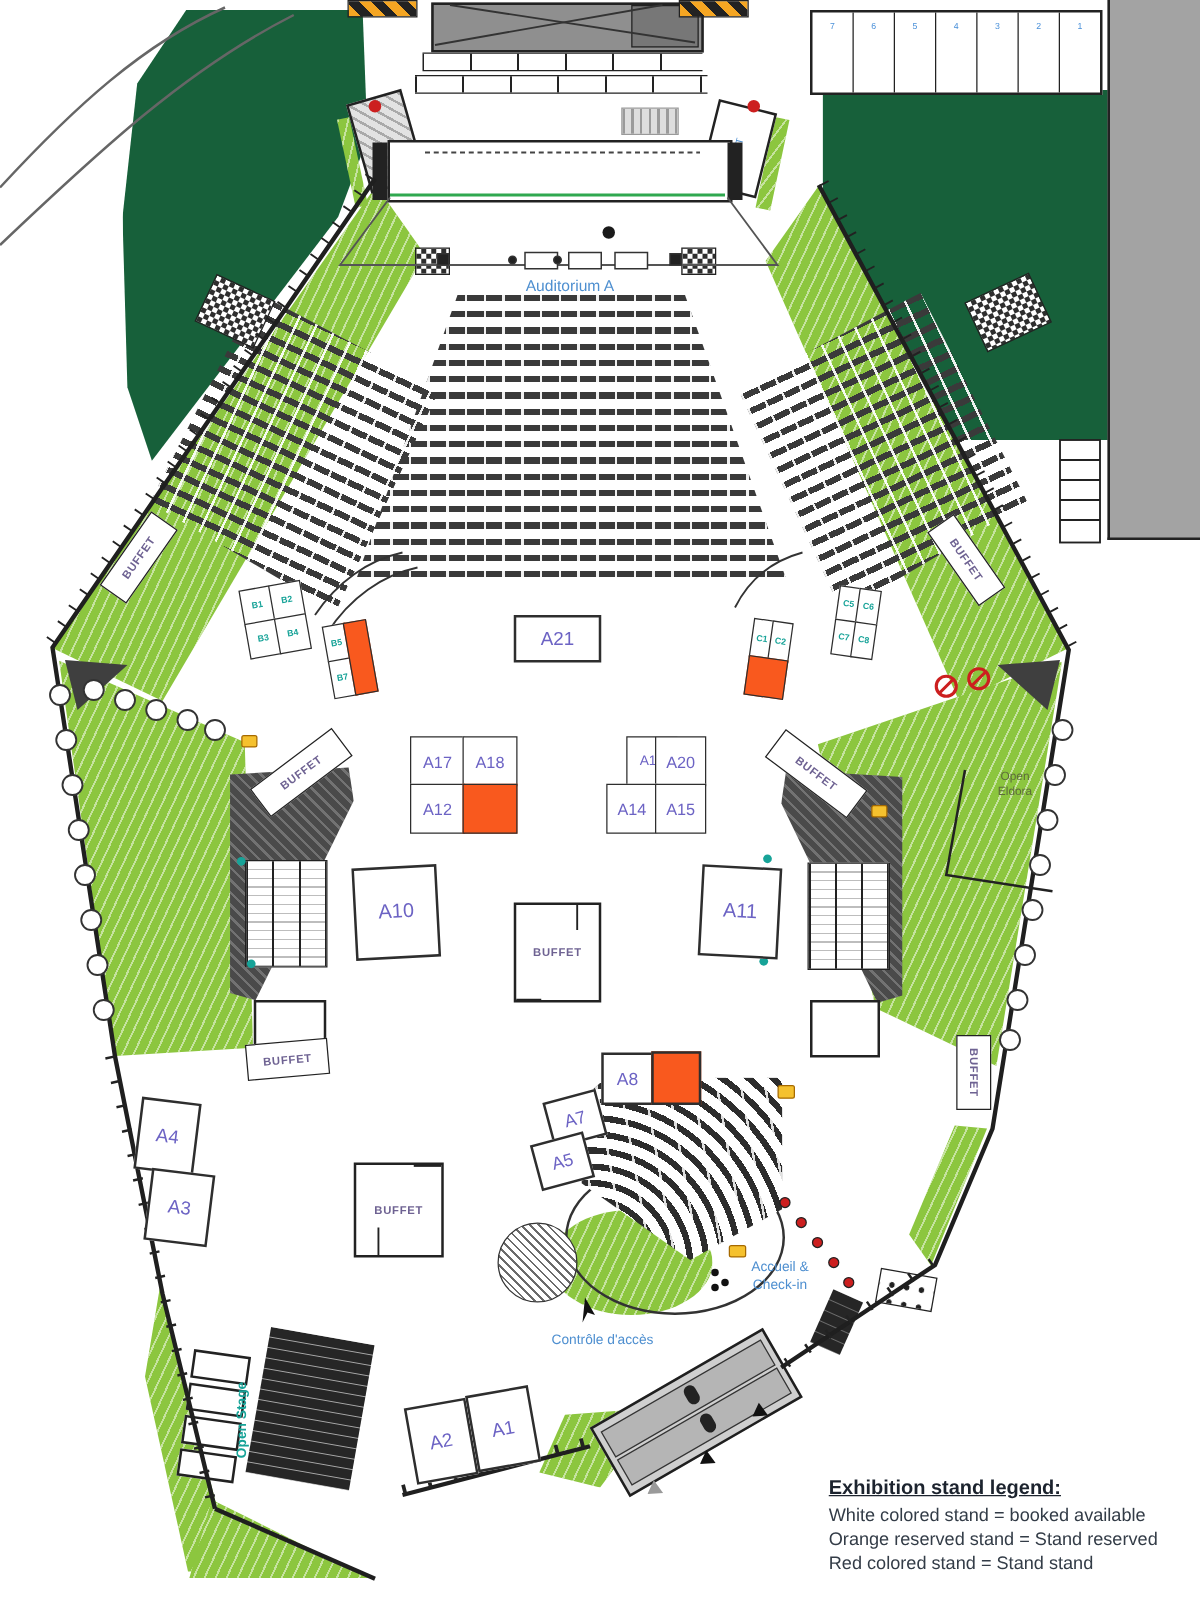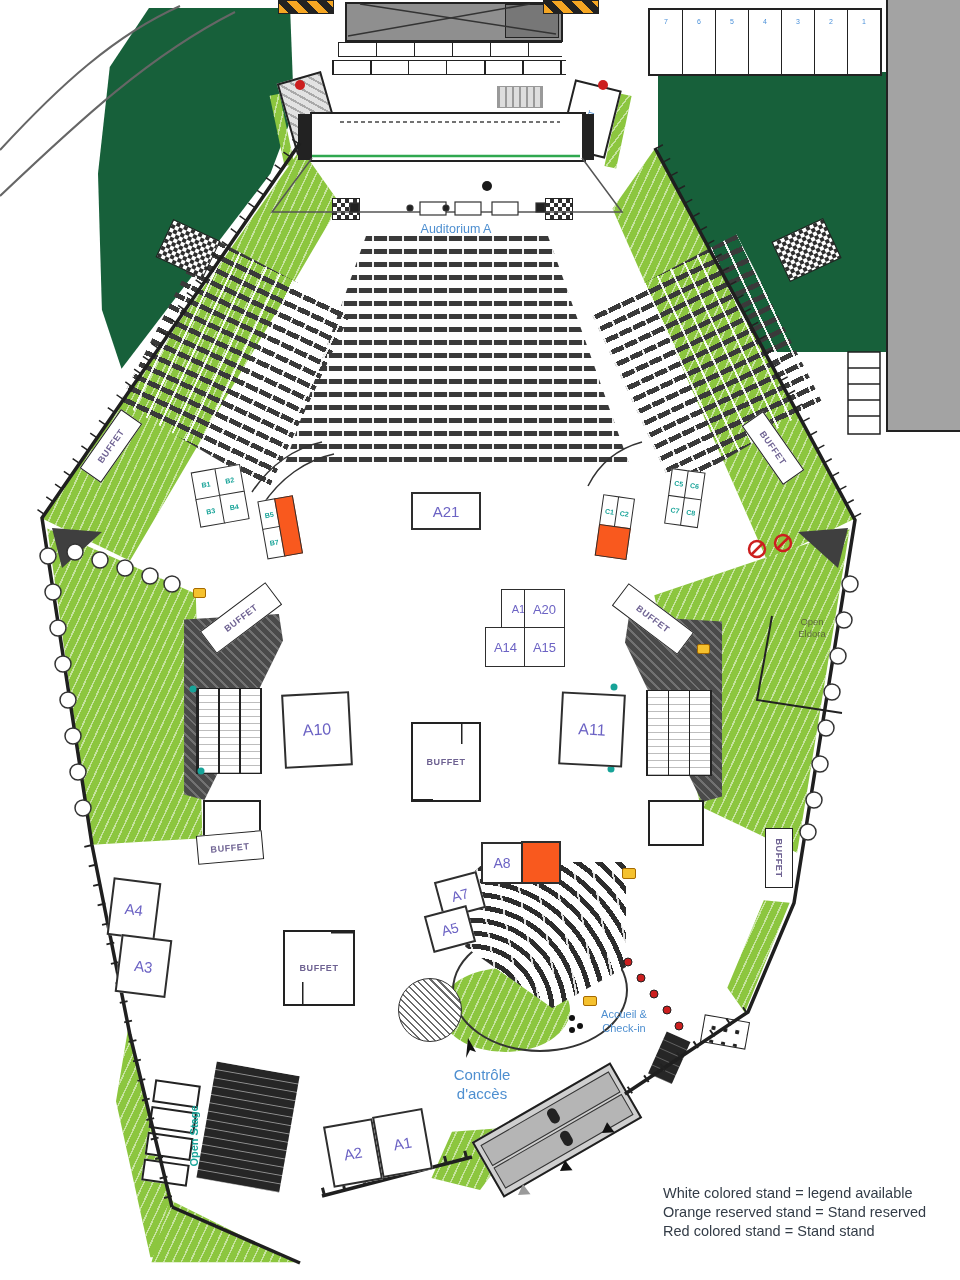--- a/index.html
+++ b/index.html
@@ -151,20 +151,32 @@
     <span>BUFFET</span>
     </div>
   <div class="buf" style="left:749px;top:844px;width:58px;height:26px;transform:rotate(90deg);">
     <span>BUFFET</span>
     </div>
 
   <div class="stand" style="left:411px;top:492px;width:66px;height:34px;font-size:15px;">
     <span>A21</span>
     </div>
 
+  <div class="abs" style="left:328px;top:589px;width:84px;height:76px;z-index:6;">
+    <div class="cell" style="left:0;top:0;width:42px;height:38px;font-size:13px;">
+        <span>A17</span>
+      </div>
+    <div class="cell" style="left:42px;top:0;width:42px;height:38px;font-size:13px;">
+        <span>A18</span>
+      </div>
+    <div class="cell" style="left:0;top:38px;width:42px;height:38px;font-size:13px;">
+        <span>A12</span>
+      </div>
+    <div class="cell orange" style="left:42px;top:38px;width:42px;height:38px;"></div>
+  </div>
   <div class="abs" style="left:485px;top:589px;width:78px;height:76px;z-index:6;">
     <div class="cell" style="left:16px;top:0;width:39px;height:38px;font-size:11px;">
         <span>A19</span>
       </div>
     <div class="cell" style="left:39px;top:0;width:39px;height:38px;font-size:13px;">
         <span>A20</span>
       </div>
     <div class="cell" style="left:0;top:38px;width:39px;height:38px;font-size:13px;">
         <span>A14</span>
       </div>
@@ -257,21 +269,21 @@
               background-image:repeating-linear-gradient(80deg,rgba(255,255,255,.85) 0 2px,rgba(0,0,0,0) 2px 19px),
                                repeating-radial-gradient(circle at 6% 104%,#2d2d2d 0 5px,#fff 5px 13px);
               clip-path:polygon(14% 0,100% 0,100% 72%,55% 100%,2% 58%,2% 12%);"></div>
   <div class="abs" style="left:398px;top:978px;width:62px;height:62px;border:1.5px solid #333;border-radius:50%;z-index:3;
               background:repeating-linear-gradient(45deg,#6b6b6b 0 1.5px,#fff 1.5px 5px);"></div>
   <div class="lbl" style="left:588px;top:1008px;width:72px;font-size:11px;">Accueil &amp; Check-in</div>
   <div class="yellowtag" style="left:583px;top:996px;width:12px;height:8px;border-radius:2px;"></div>
   <div class="yellowtag" style="left:622px;top:868px;width:12px;height:9px;border-radius:2px;"></div>
   <div class="yellowtag" style="left:193px;top:588px;width:11px;height:8px;border-radius:2px;"></div>
   <div class="yellowtag" style="left:697px;top:644px;width:11px;height:8px;border-radius:2px;"></div>
-  <div class="lbl" style="left:432px;top:1066px;width:100px;font-size:15px;">Contrôle d'accès</div>
+  <div class="lbl" style="left:432px;top:1066px;width:100px;font-size:11px;">Contrôle d'accès</div>
 
   <div class="abs" style="left:148px;top:1082px;width:46px;height:102px;transform:rotate(8deg);display:flex;flex-direction:column;gap:4px;z-index:4;">
     <div style="flex:1;background:#fff;border:2px solid #222;"></div>
     <div style="flex:1;background:#fff;border:2px solid #222;"></div>
     <div style="flex:1;background:#fff;border:2px solid #222;"></div>
     <div style="flex:1;background:#fff;border:2px solid #222;"></div>
   </div>
   <div class="abs" style="left:184px;top:1098px;width:20px;height:76px;z-index:8;display:flex;align-items:center;justify-content:center;">
     <span style="font-size:11px;font-weight:bold;color:#17A398;transform:rotate(-90deg);white-space:nowrap;">Open Stage</span>
   </div>
@@ -411,18 +423,19 @@
     </g>
     <polygon points="468,1038 476,1052 470,1050 466,1058" fill="#111"></polygon>
 
     <g stroke="#333" stroke-width="1.5">
       <line x1="348" y1="36" x2="530" y2="4"></line>
         <line x1="360" y1="4" x2="556" y2="34"></line>
     </g>
   </svg>
 
   <div class="legend">
-    <div class="i">White colored stand = legend available</div>
+    <div class="t">Exhibition stand legend:</div>
+    <div class="i">White colored stand = booked available</div>
     <div class="i">Orange reserved stand = Stand reserved</div>
     <div class="i">Red colored stand = Stand stand</div>
   </div>
 
 </div>
 
 </body></html>

